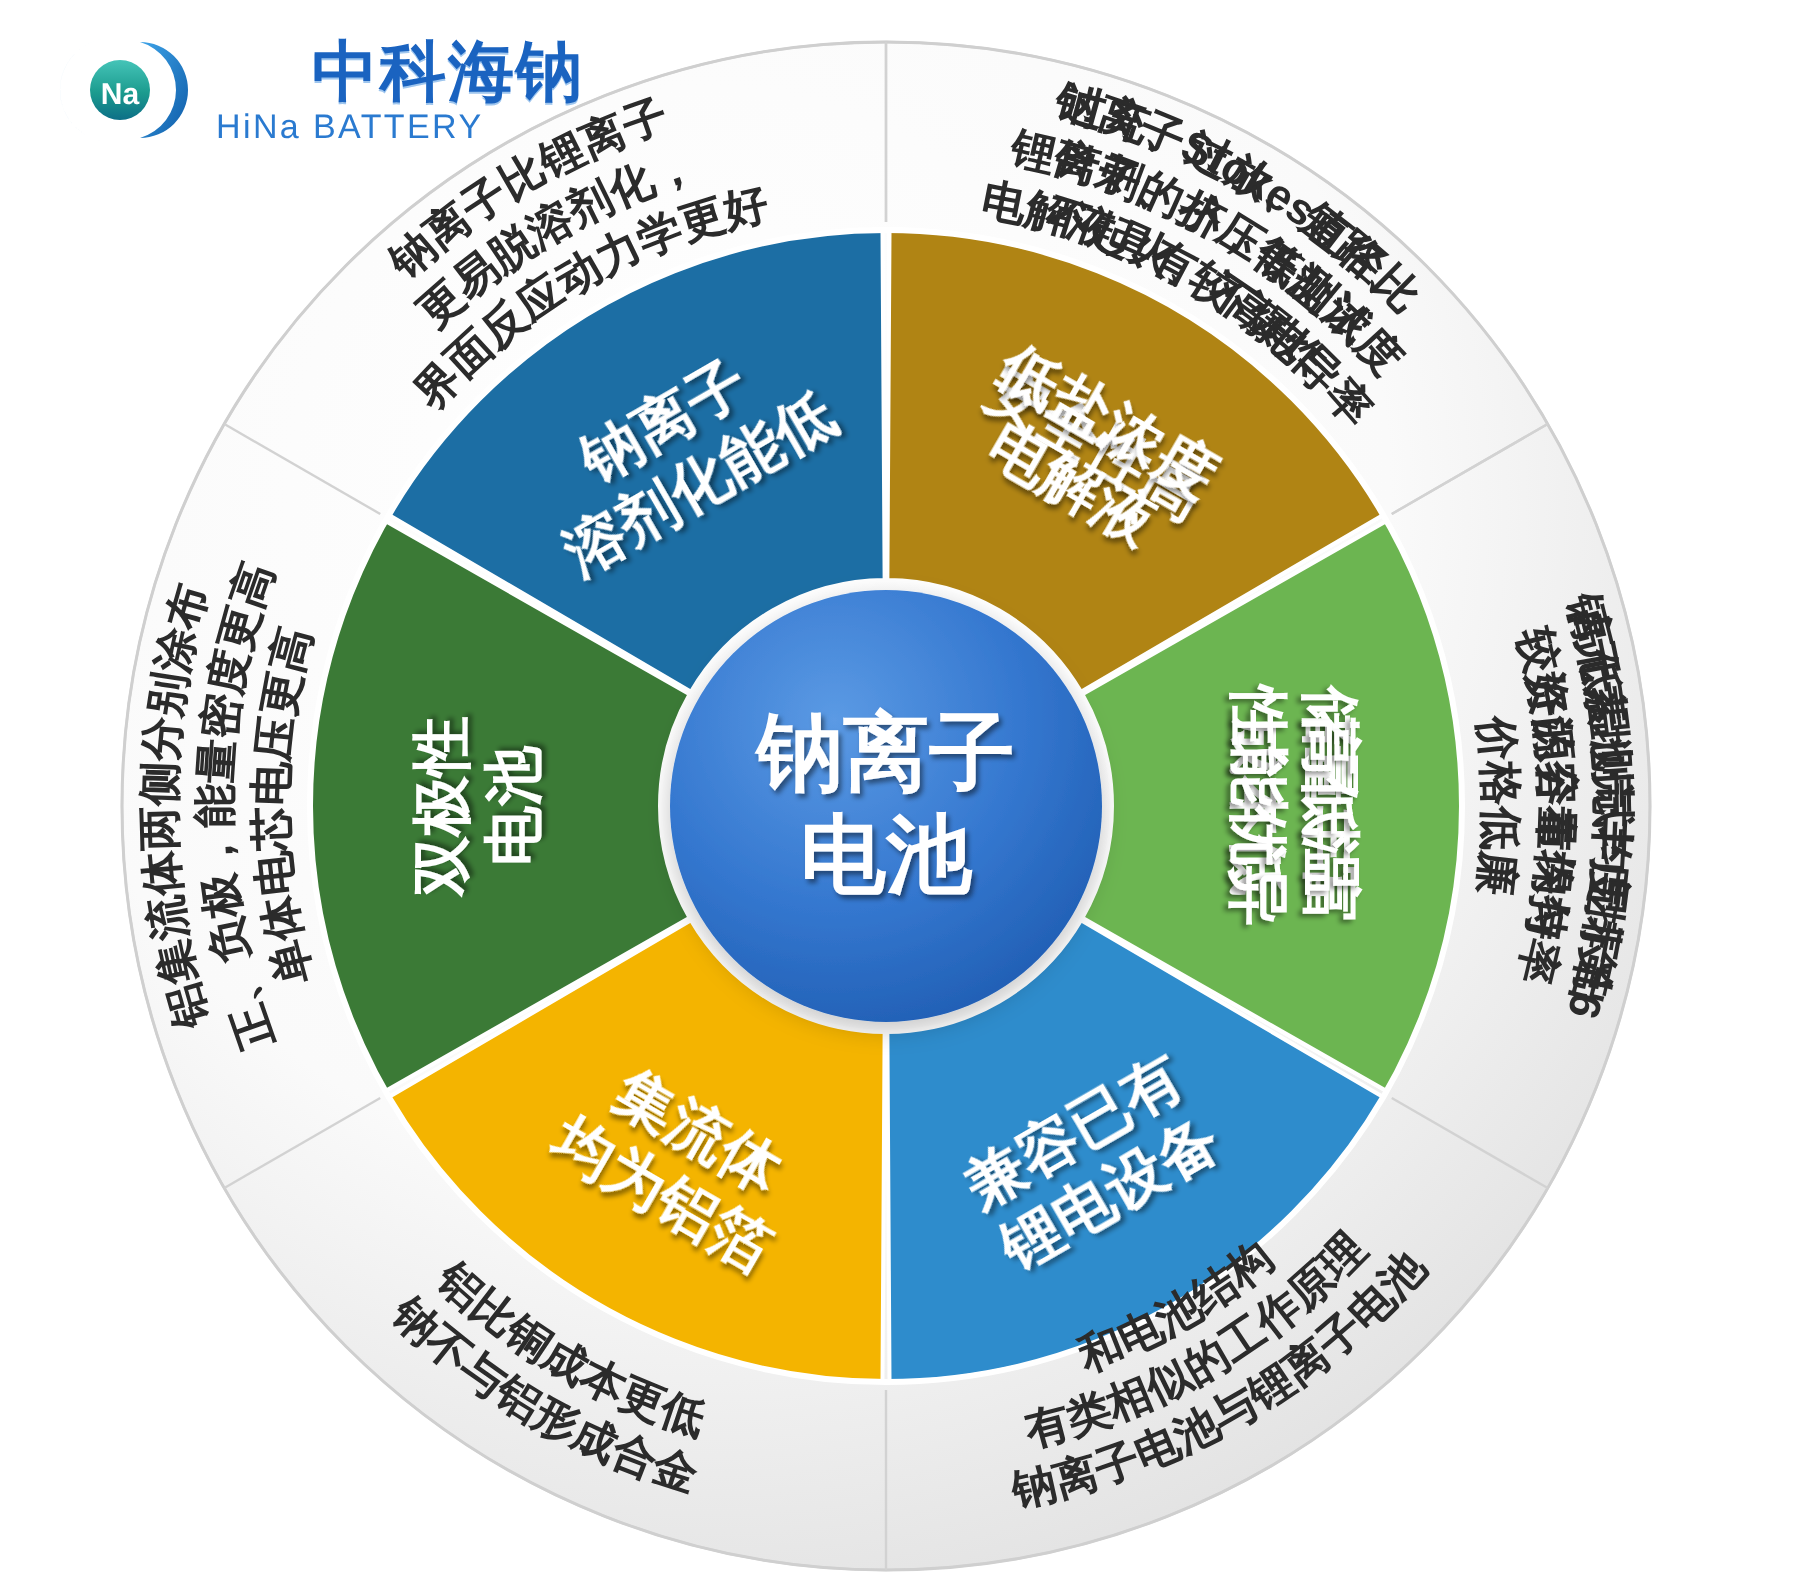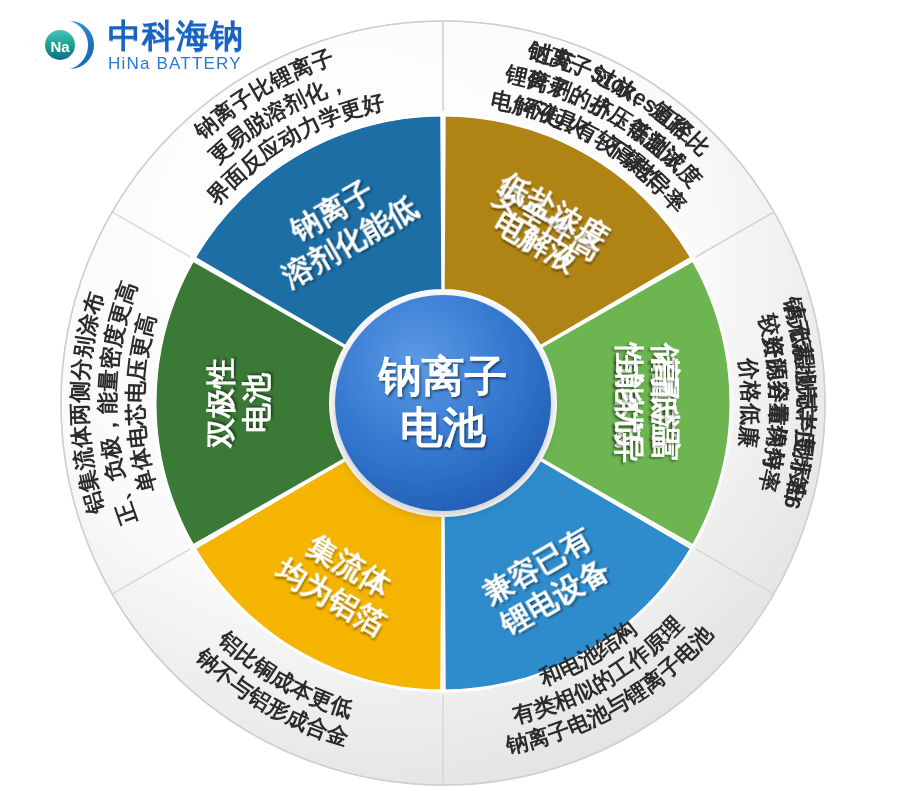--- a/index.html
+++ b/index.html
@@ -16,20 +16,21 @@
     position:absolute;left:26px;top:14px;
     display:flex;align-items:center;gap:10px;
     z-index:40;
   }
   .logo-mark{position:relative;width:72px;height:62px;}
   .logo-text{display:flex;flex-direction:column;line-height:1;}
   .logo-cn{
     font-size:33px;font-weight:bold;color:#1a63c0;
     letter-spacing:1px;
     text-shadow:0 1px 0 #9fc6ee;
+    margin-left:48px;
   }
   .logo-en{
     font-size:17px;font-weight:normal;color:#2a7ad0;
     letter-spacing:1.2px;margin-top:3px;
   }
 
   
   #wheel{position:absolute;left:48px;top:8px;}
 
   .seg-label{

